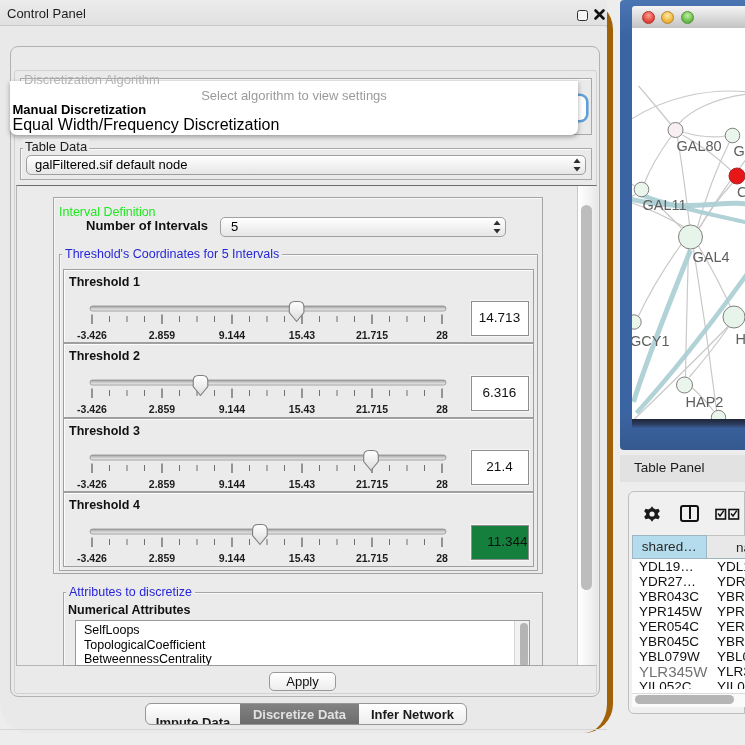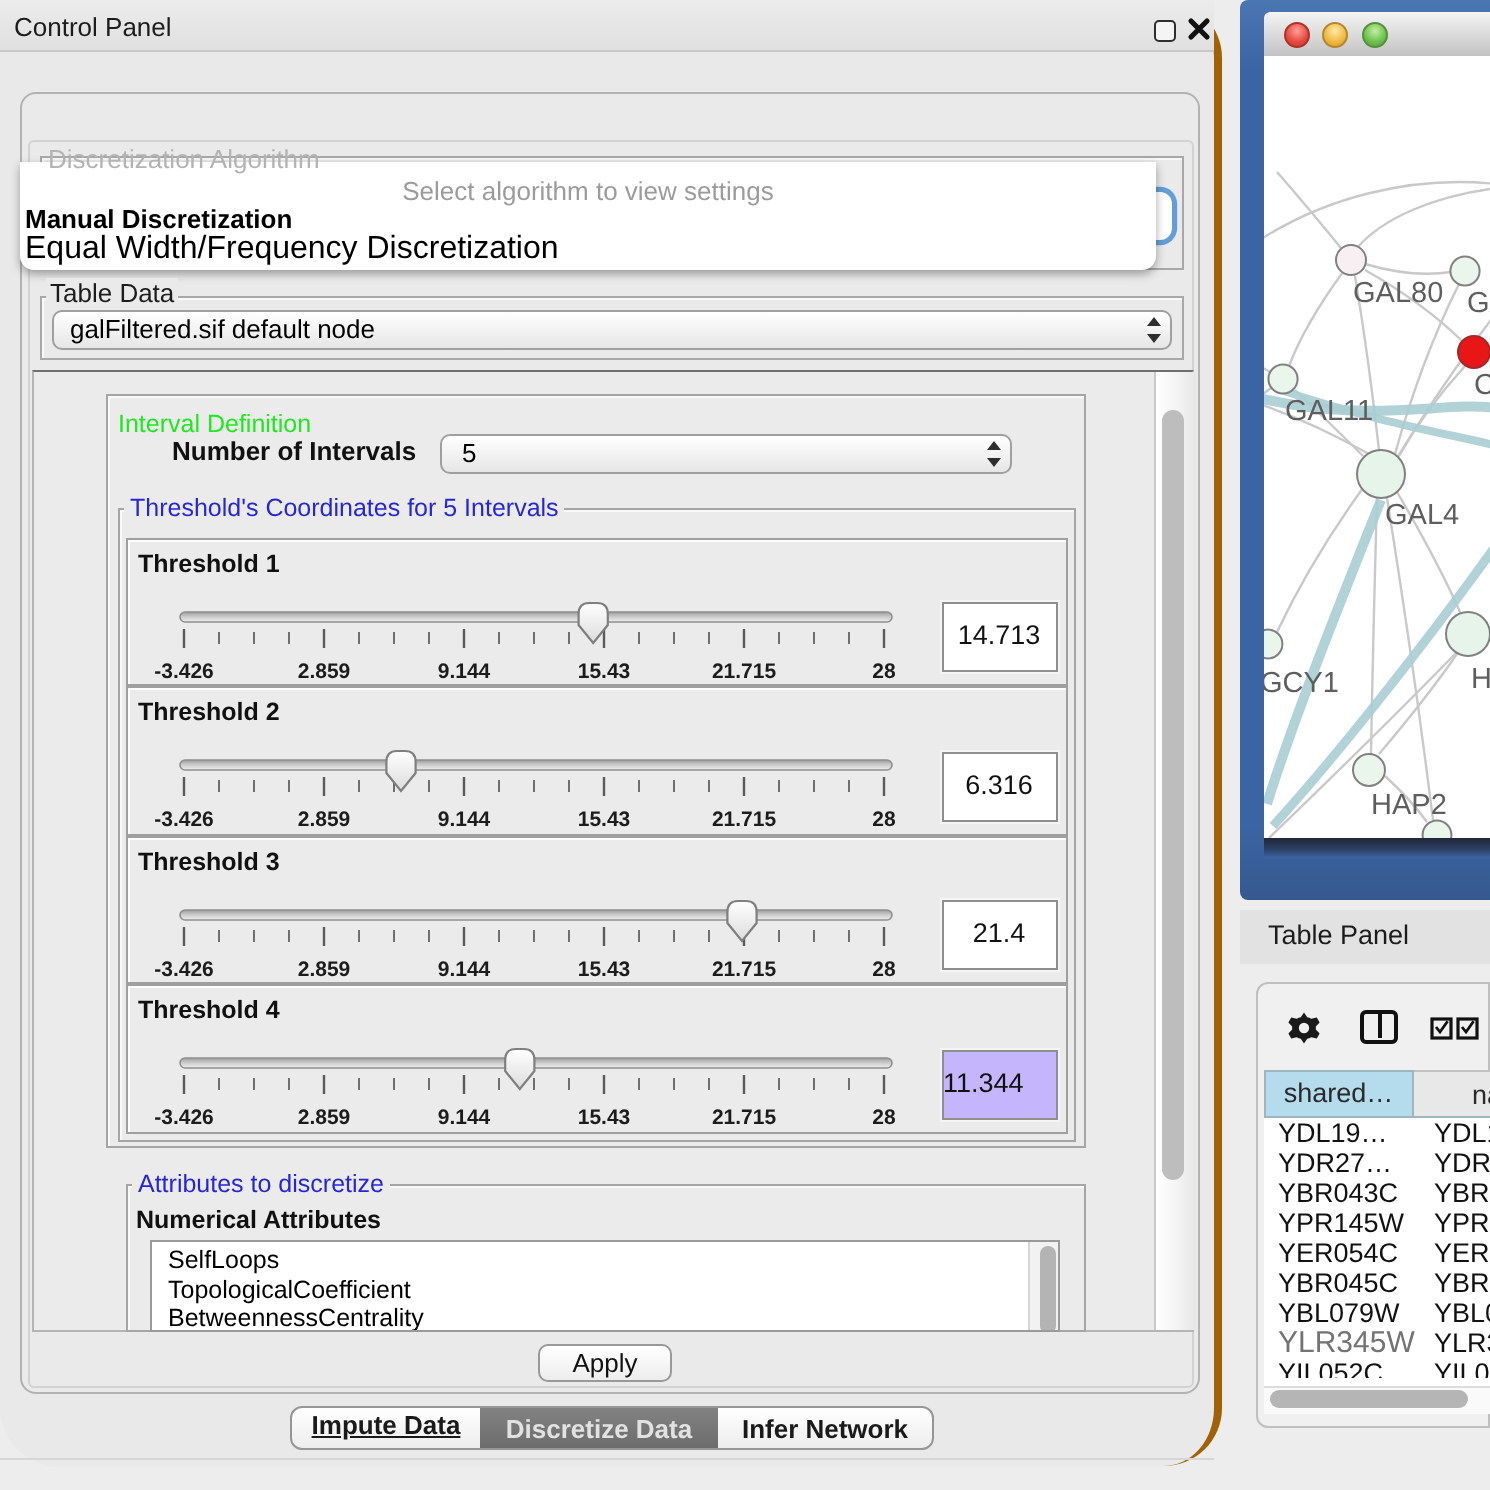--- a/index.html
+++ b/index.html
@@ -16,21 +16,21 @@
           <stop offset="1" stop-color="#efefef"></stop>
         </linearGradient>
 <linearGradient id="th" x1="0" y1="0" x2="0" y2="1">
           <stop offset="0" stop-color="#ffffff"></stop>
           <stop offset="1" stop-color="#dcdcdc"></stop>
         </linearGradient>
 </defs>
     </svg>
 </defs-holder>
 
-<div class="abs" style="left:0;top:0;width:607px;height:733px;background:#e9e9e9;border-right:4px solid #a16207;border-radius:29px;">
+<div class="abs" style="left:0;top:0;width:607px;height:733px;background:#e9e9e9;border-right:6px solid #a16207;border-radius:29px;">
 
   <div class="abs" style="left:0;top:0;width:607px;height:25px;background:linear-gradient(#ececec,#e0e0e0);border-bottom:1px solid #c8c8c8;">
     <div class="abs" style="left:7px;top:5.5px;font-size:13px;color:#1c1c1c;">Control Panel</div>
     <div class="abs" style="left:577px;top:9.5px;width:9px;height:9px;border:1.6px solid #2e2e2e;border-radius:2.5px;background:#f4f4f4;"></div>
     <svg class="abs" style="left:593px;top:8px;" width="13" height="13">
         <path d="M2.5,2.5 L10.5,10.5 M10.5,2.5 L2.5,10.5" stroke="#111" stroke-width="2.6" stroke-linecap="round"></path>
       </svg>
   </div>
 
   <div class="abs" style="left:10px;top:46px;width:590px;height:651px;background:#eaeaea;border:1px solid #b2b2b2;border-radius:8px;box-sizing:border-box;"></div>
@@ -143,37 +143,37 @@
         <text x="28" y="69" font-size="10.5" font-weight="bold" fill="#1c1c1c" text-anchor="middle" font-family="Liberation Sans, sans-serif">-3.426</text>
         <text x="98" y="69" font-size="10.5" font-weight="bold" fill="#1c1c1c" text-anchor="middle" font-family="Liberation Sans, sans-serif">2.859</text>
         <text x="168" y="69" font-size="10.5" font-weight="bold" fill="#1c1c1c" text-anchor="middle" font-family="Liberation Sans, sans-serif">9.144</text>
         <text x="238" y="69" font-size="10.5" font-weight="bold" fill="#1c1c1c" text-anchor="middle" font-family="Liberation Sans, sans-serif">15.43</text>
         <text x="308" y="69" font-size="10.5" font-weight="bold" fill="#1c1c1c" text-anchor="middle" font-family="Liberation Sans, sans-serif">21.715</text>
         <text x="378" y="69" font-size="10.5" font-weight="bold" fill="#1c1c1c" text-anchor="middle" font-family="Liberation Sans, sans-serif">28</text>
         <g transform="translate(187.39999999999998,30.5)">
           <path d="M1.2,6.5 Q1.2,1 6.5,1 L10.5,1 Q15.8,1 15.8,6.5 L15.8,12 L8.5,21 L1.2,12 Z" fill="url(#th)" stroke="#7f7f7f" stroke-width="1.1"></path>
         </g>
       </svg>
-  <div style="position:absolute;left:406.5px;top:31.5px;width:56px;height:33px;background:#c4b5fd;border:1px solid #8e8e8e;box-shadow:0 0 0 1px #f5f5f5;line-height:32px;text-align:left;font-size:13.5px;color:#111;">11.344</div>
+  <div style="position:absolute;left:406.5px;top:31.5px;width:56px;height:33px;background:#15803d;border:1px solid #8e8e8e;box-shadow:0 0 0 1px #f5f5f5;line-height:32px;text-align:right;font-size:13.5px;color:#111;">11.344</div>
 </div>
 
   <div class="abs" style="left:62.5px;top:591.5px;width:480px;height:74.5px;border:1px solid #a5a5a5;box-shadow:inset 1px 1px 0 #f9f9f9;box-sizing:border-box;"></div>
   <div class="abs" style="left:66px;top:584.5px;font-size:12.5px;color:#2626d8;background:#ebebeb;padding:0 3px;">Attributes to discretize</div>
   <div class="abs" style="left:68px;top:602.5px;font-size:12.5px;font-weight:bold;color:#111;">Numerical Attributes</div>
   <div class="abs" style="left:75px;top:620px;width:455px;height:46px;background:#fff;border:1px solid #9a9a9a;box-sizing:border-box;overflow:hidden;">
     <div class="abs" style="left:8px;top:2px;font-size:12.5px;color:#000;line-height:14.5px;">SelfLoops<br>TopologicalCoefficient<br>BetweennessCentrality</div>
     <div class="abs" style="left:438px;top:0;width:15px;height:46px;background:#f2f2f2;border-left:1px solid #d5d5d5;"></div>
     <div class="abs" style="left:443.5px;top:2px;width:8.5px;height:44px;background:#b4b4b4;border-radius:5px;"></div>
   </div>
 
   <div class="abs" style="left:269px;top:672px;width:67px;height:18.5px;background:linear-gradient(#ffffff,#ededed);border:1px solid #999;border-radius:5px;box-sizing:border-box;text-align:center;line-height:17px;font-size:13px;color:#111;">Apply</div>
 
   <div class="abs" style="left:145px;top:703px;width:322px;height:21.5px;background:linear-gradient(#ffffff,#ededed);border:1px solid #969696;border-radius:6px;box-sizing:border-box;overflow:hidden;">
     <div class="abs" style="left:94px;top:0;width:119px;height:21.5px;background:linear-gradient(#828282,#6a6a6a);"></div>
-    <div class="abs" style="left:0px;top:1px;width:94px;text-align:center;font-size:13px;font-weight:bold;color:#1a1a1a;text-decoration:underline;">Impute Data</div>
+    <div class="abs" style="left:0px;top:11px;width:94px;text-align:center;font-size:13px;font-weight:bold;color:#1a1a1a;text-decoration:underline;">Impute Data</div>
     <div class="abs" style="left:94px;top:3px;width:119px;text-align:center;font-size:13px;font-weight:bold;color:#e2e2e2;">Discretize Data</div>
     <div class="abs" style="left:213px;top:3px;width:107px;text-align:center;font-size:13px;font-weight:bold;color:#1a1a1a;">Infer Network</div>
   </div>
   <div class="abs" style="left:0;top:729px;width:607px;height:1px;background:#d6d6d6;"></div>
 </div>
 
 <div class="abs" style="left:620px;top:0;width:125px;height:450px;background:linear-gradient(#4a76b2,#3b64a2 8%,#3b64a2 92%,#35598f);border-radius:4px 0 0 4px;">
   <div class="abs" style="left:11.5px;top:5.5px;width:113.5px;height:22.5px;background:linear-gradient(#f4f4f4,#dcdcdc 50%,#c3c3c3);border-bottom:1px solid #8d8d8d;border-radius:3px 0 0 0;">
     <div class="abs" style="left:10px;top:5.5px;width:11px;height:11px;border-radius:50%;background:radial-gradient(circle at 50% 32%,#ff9f97,#e4493e 60%,#c43a31);border:0.5px solid #ad3228;"></div>
     <div class="abs" style="left:29.5px;top:5.5px;width:11px;height:11px;border-radius:50%;background:radial-gradient(circle at 50% 32%,#ffe9a8,#f0b73f 60%,#d29a2a);border:0.5px solid #b8862a;"></div>

